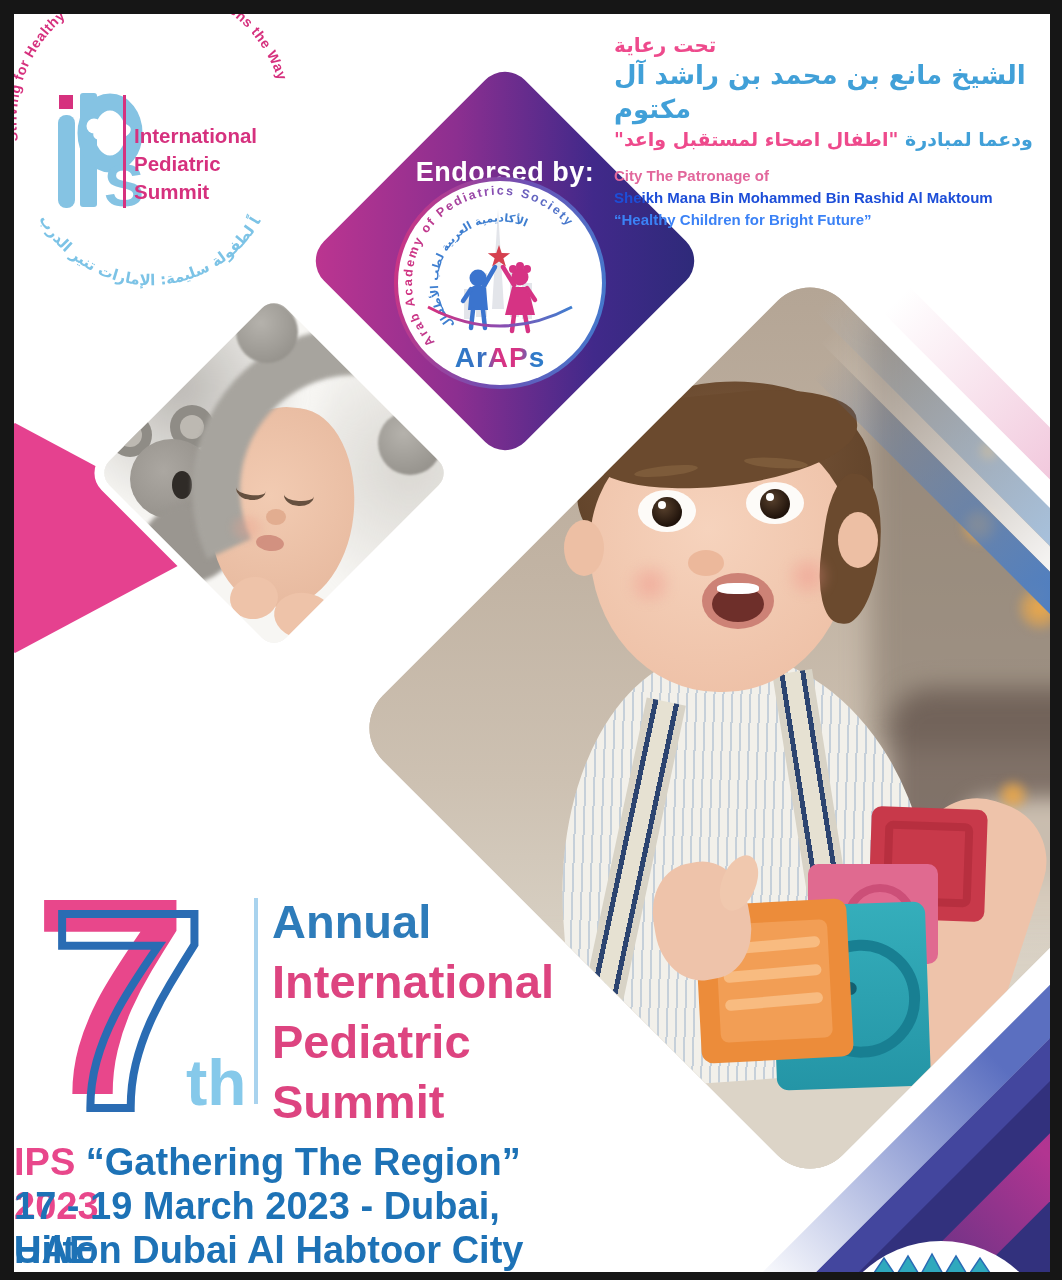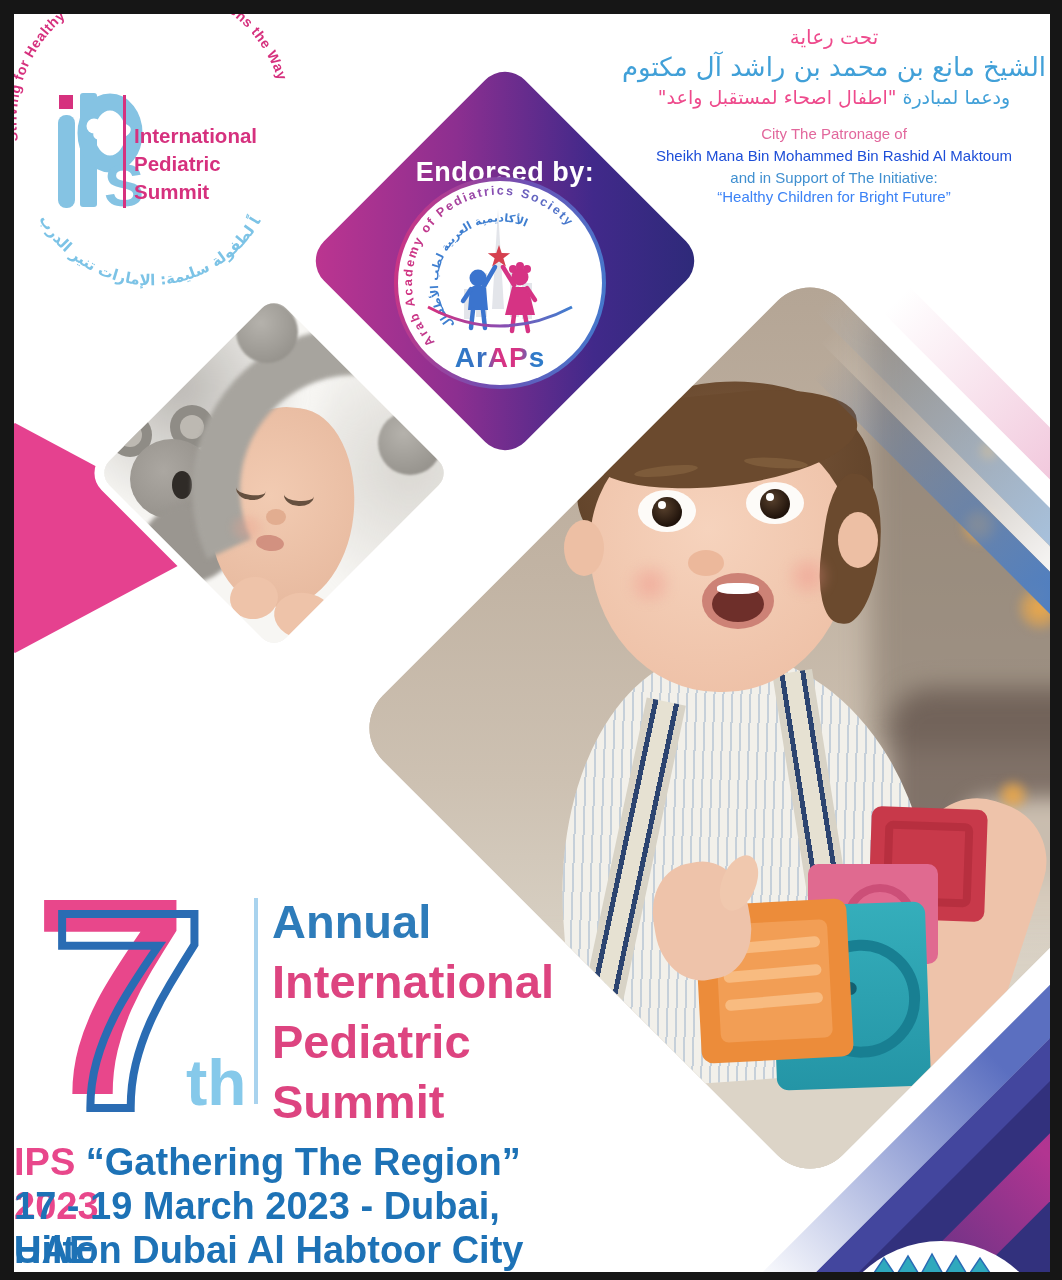--- a/index.html
+++ b/index.html
@@ -95,21 +95,21 @@
   .de-label{position:absolute;left:0;top:96px;width:100%;text-align:center;color:#ffffff;
             font-size:27px;font-weight:700;letter-spacing:.5px;}
   .badge-ring{position:absolute;left:89px;top:116px;width:212px;height:212px;border-radius:50%;
               background:linear-gradient(100deg,#d6317e,#6b51b5 55%,#3f7fd0);}
   .badge-inner{position:absolute;left:4px;top:4px;width:204px;height:204px;border-radius:50%;background:#ffffff;overflow:hidden;}
 
   
   .ips-logo{position:absolute;left:0;top:0;z-index:5;}
 
   
-  .patronage{position:absolute;left:600px;top:10px;width:440px;z-index:5;text-align:center;font-weight:400;}
+  .patronage{position:absolute;left:600px;top:18px;width:440px;z-index:5;text-align:left;font-weight:700;}
   .patronage .ar{font-family:"DejaVu Sans",sans-serif;direction:rtl;}
   .pat-ar1{font-size:20px;color:#ee4a8c;line-height:26px;}
   .pat-ar2{font-size:26px;color:#41a0d8;line-height:34px;}
   .pat-ar3{font-size:19px;line-height:26px;color:#41a0d8;}
   .pat-ar3 .q{color:#ee4a8c;}
   .pat-en1{margin-top:14px;font-size:15px;color:#e2679c;line-height:19px;}
   .pat-en2{font-size:15px;color:#1d4ed8;line-height:25px;}
   .pat-en3{font-size:15px;color:#3f8fd0;line-height:19px;}
   .pat-en4{font-size:15px;color:#3b82f6;line-height:19px;}
 
@@ -378,21 +378,20 @@
       <text x="120" y="185">Summit</text>
     </g>
   </svg>
 
   <div class="patronage">
     <div class="pat-ar1 ar">تحت رعاية</div>
     <div class="pat-ar2 ar">الشيخ مانع بن محمد بن راشد آل مكتوم</div>
     <div class="pat-ar3 ar"><span>ودعما لمبادرة </span><span class="q">"اطفال اصحاء لمستقبل واعد"</span></div>
     <div class="pat-en1">City The Patronage of</div>
     <div class="pat-en2">Sheikh Mana Bin Mohammed Bin Rashid Al Maktoum</div>
-    <div class="pat-en3">and in Support of The Initiative:</div>
     <div class="pat-en4">“Healthy Children for Bright Future”</div>
   </div>
 
   <span class="abs edition seven-pink">7</span>
   <span class="abs edition seven-blue">7</span>
   <span class="abs edition edition-suffix">th</span>
   <div class="title-divider"></div>
   <div class="event-title">
     <div class="t-blue">Annual</div>
     <div class="t-pink">International</div>

